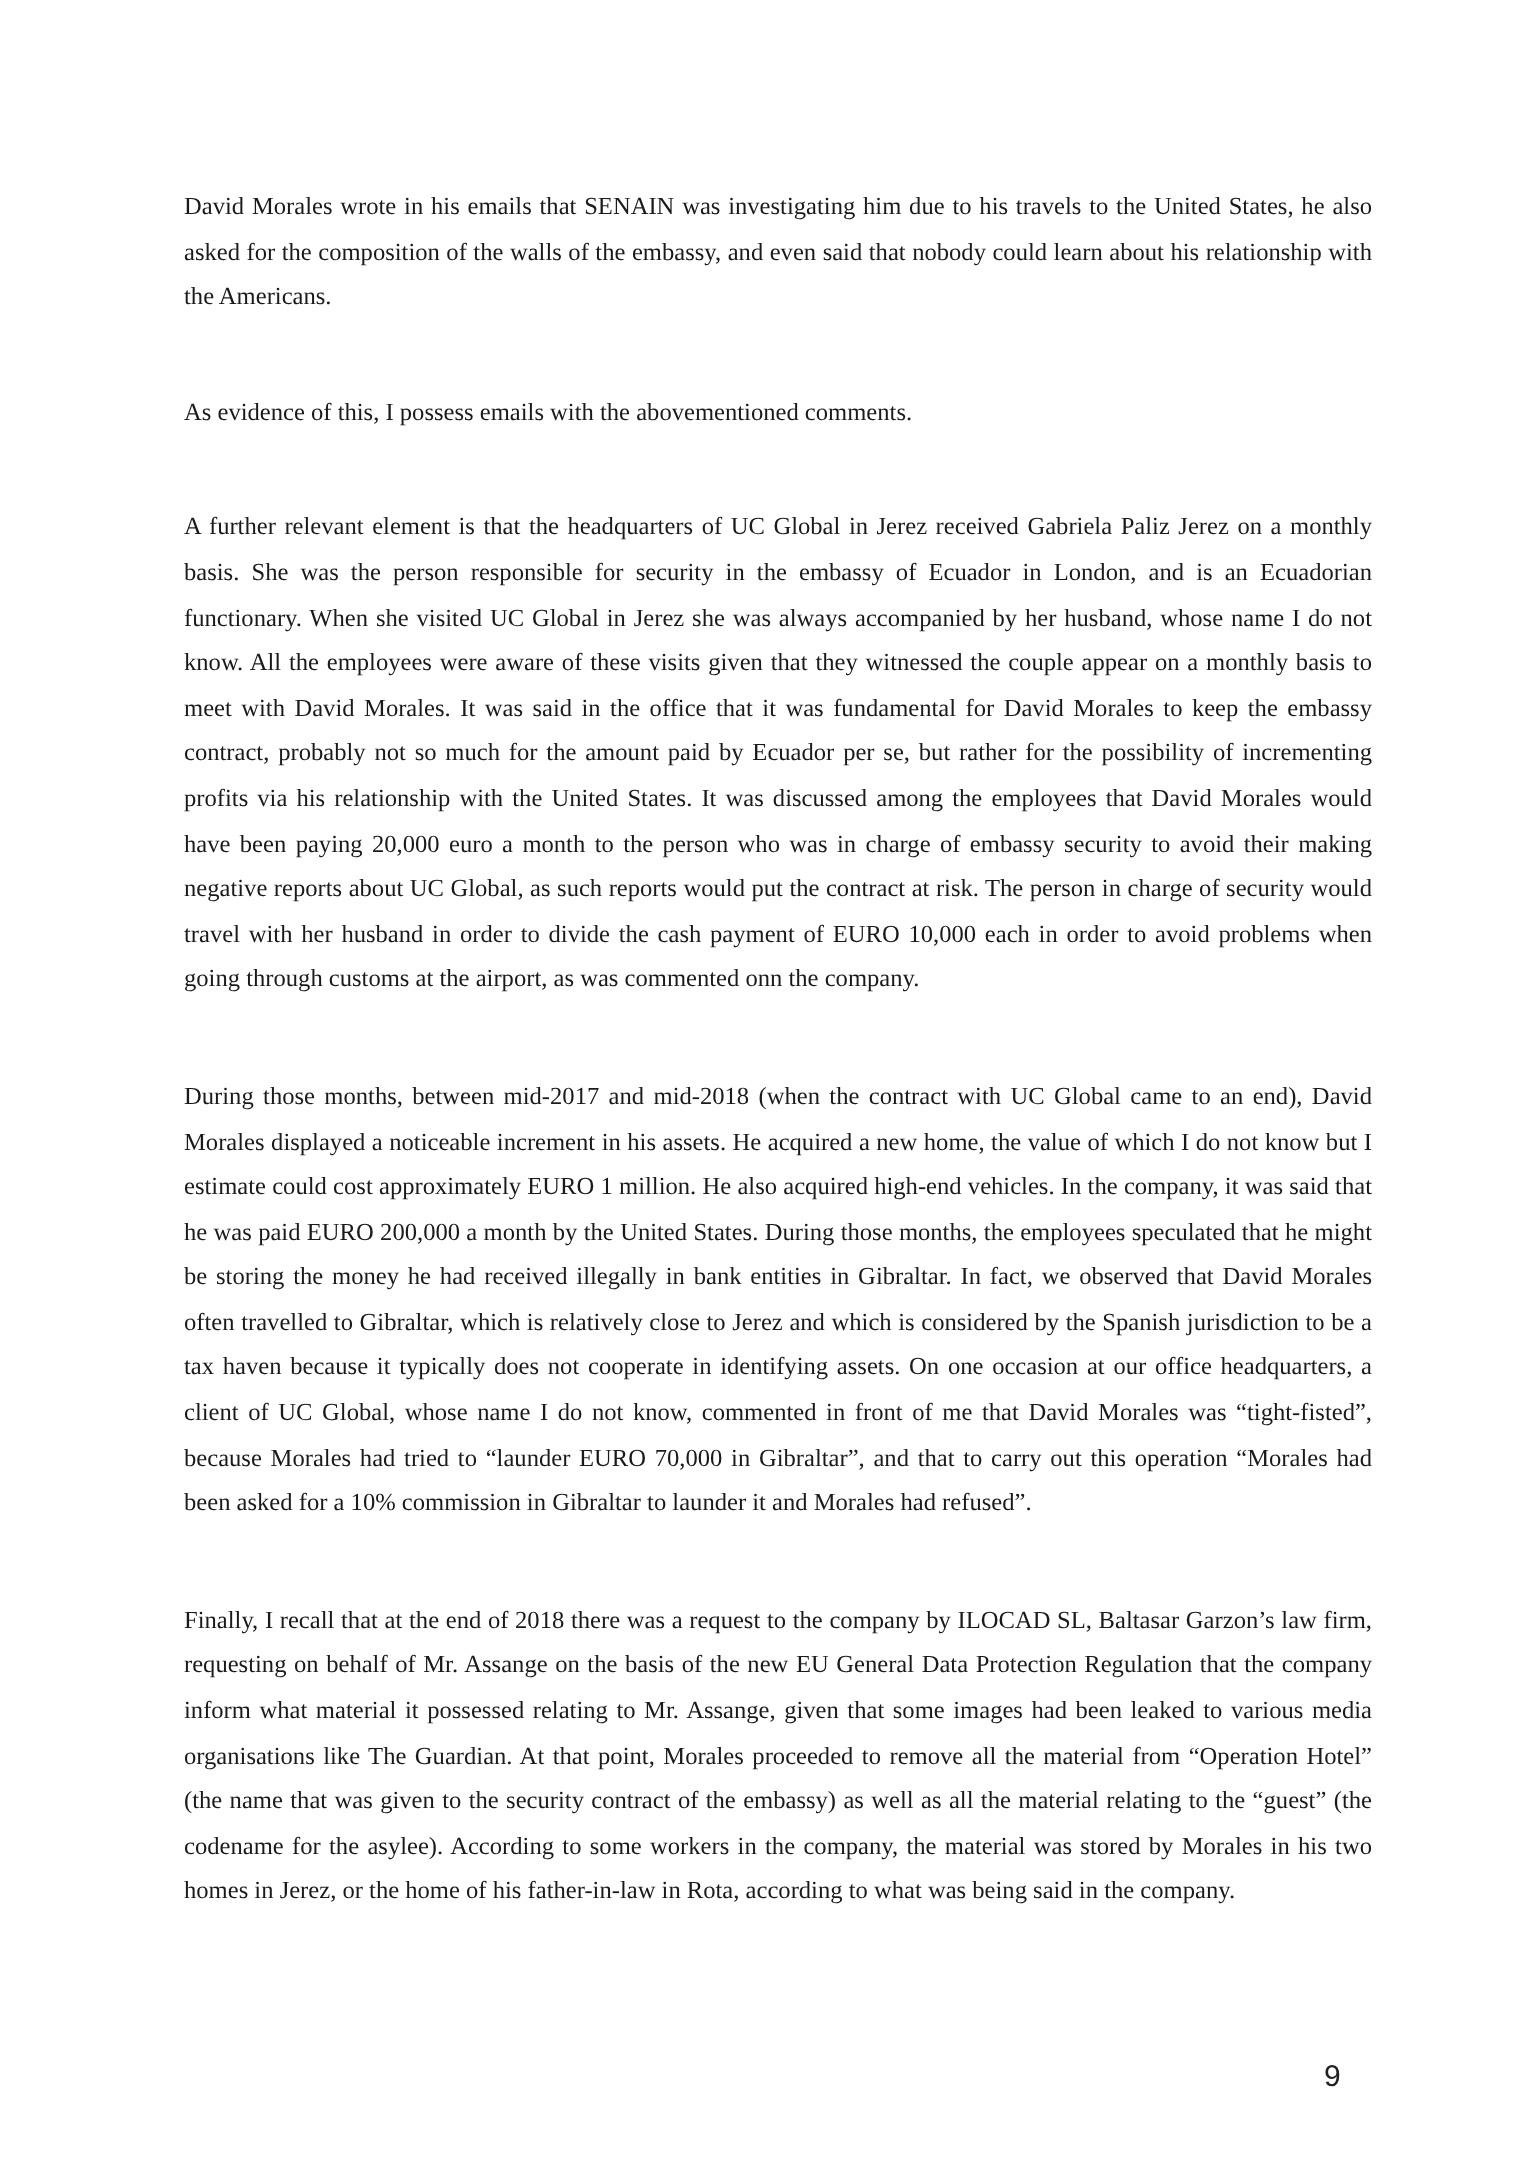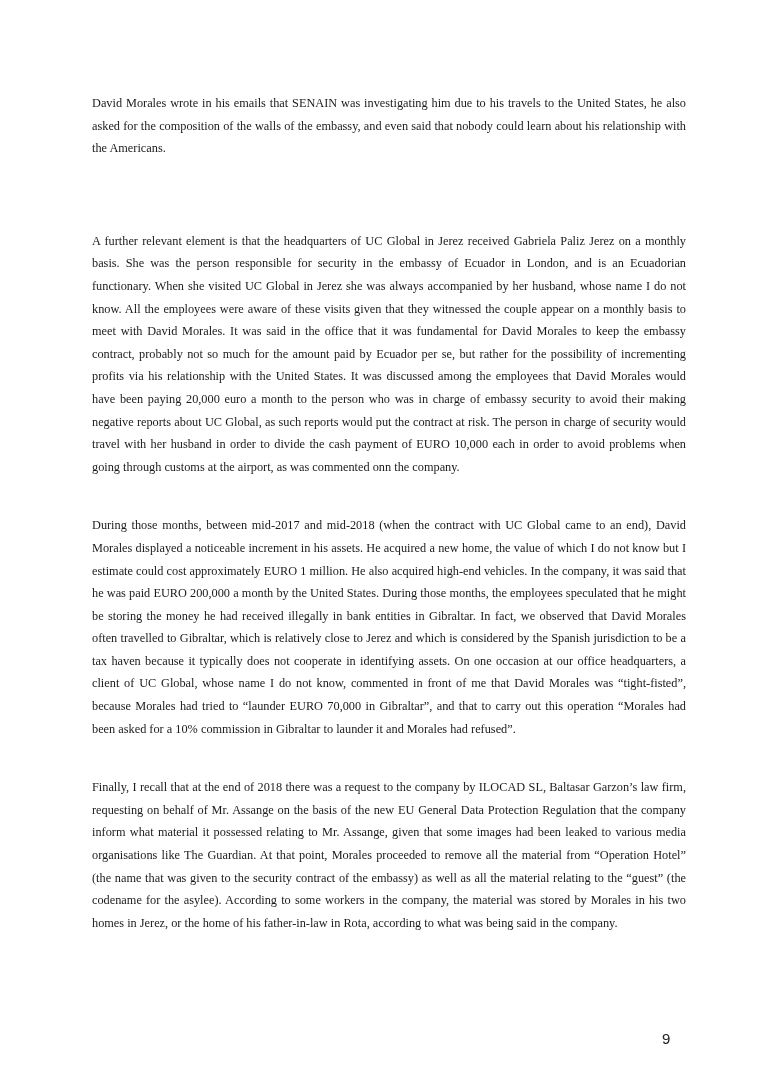--- a/index.html
+++ b/index.html
@@ -29,20 +29,21 @@
       font-size: 15px;
       color: #222;
     }
   </style>
 </head>
 <body>
 
 <div class="page">
   <p class="para">David Morales wrote in his emails that SENAIN was investigating him due to his travels to the United States, he also asked for the composition of the walls of the embassy, and even said that nobody could learn about his relationship with the Americans.</p>
   <div class="gap-1"></div>
+  <p class="para">As evidence of this, I possess emails with the abovementioned comments.</p>
   <div class="gap-1"></div>
   <p class="para">A further relevant element is that the headquarters of UC Global in Jerez received Gabriela Paliz Jerez on a monthly basis. She was the person responsible for security in the embassy of Ecuador in London, and is an Ecuadorian functionary. When she visited UC Global in Jerez she was always accompanied by her husband, whose name I do not know. All the employees were aware of these visits given that they witnessed the couple appear on a monthly basis to meet with David Morales. It was said in the office that it was fundamental for David Morales to keep the embassy contract, probably not so much for the amount paid by Ecuador per se, but rather for the possibility of incrementing profits via his relationship with the United States. It was discussed among the employees that David Morales would have been paying 20,000 euro a month to the person who was in charge of embassy security to avoid their making negative reports about UC Global, as such reports would put the contract at risk. The person in charge of security would travel with her husband in order to divide the cash payment of EURO 10,000 each in order to avoid problems when going through customs at the airport, as was commented onn the company.</p>
   <div class="gap-2"></div>
   <p class="para">During those months, between mid-2017 and mid-2018 (when the contract with UC Global came to an end), David Morales displayed a noticeable increment in his assets. He acquired a new home, the value of which I do not know but I estimate could cost approximately EURO 1 million. He also acquired high-end vehicles. In the company, it was said that he was paid EURO 200,000 a month by the United States. During those months, the employees speculated that he might be storing the money he had received illegally in bank entities in Gibraltar. In fact, we observed that David Morales often travelled to Gibraltar, which is relatively close to Jerez and which is considered by the Spanish jurisdiction to be a tax haven because it typically does not cooperate in identifying assets. On one occasion at our office headquarters, a client of UC Global, whose name I do not know, commented in front of me that David Morales was “tight-fisted”, because Morales had tried to “launder EURO 70,000 in Gibraltar”, and that to carry out this operation “Morales had been asked for a 10% commission in Gibraltar to launder it and Morales had refused”.</p>
   <div class="gap-2"></div>
   <p class="para">Finally, I recall that at the end of 2018 there was a request to the company by ILOCAD SL, Baltasar Garzon’s law firm, requesting on behalf of Mr. Assange on the basis of the new EU General Data Protection Regulation that the company inform what material it possessed relating to Mr. Assange, given that some images had been leaked to various media organisations like The Guardian. At that point, Morales proceeded to remove all the material from “Operation Hotel” (the name that was given to the security contract of the embassy) as well as all the material relating to the “guest” (the codename for the asylee). According to some workers in the company, the material was stored by Morales in his two homes in Jerez, or the home of his father-in-law in Rota, according to what was being said in the company.</p>
 </div>
 
 <div class="page-number">9</div>
 

